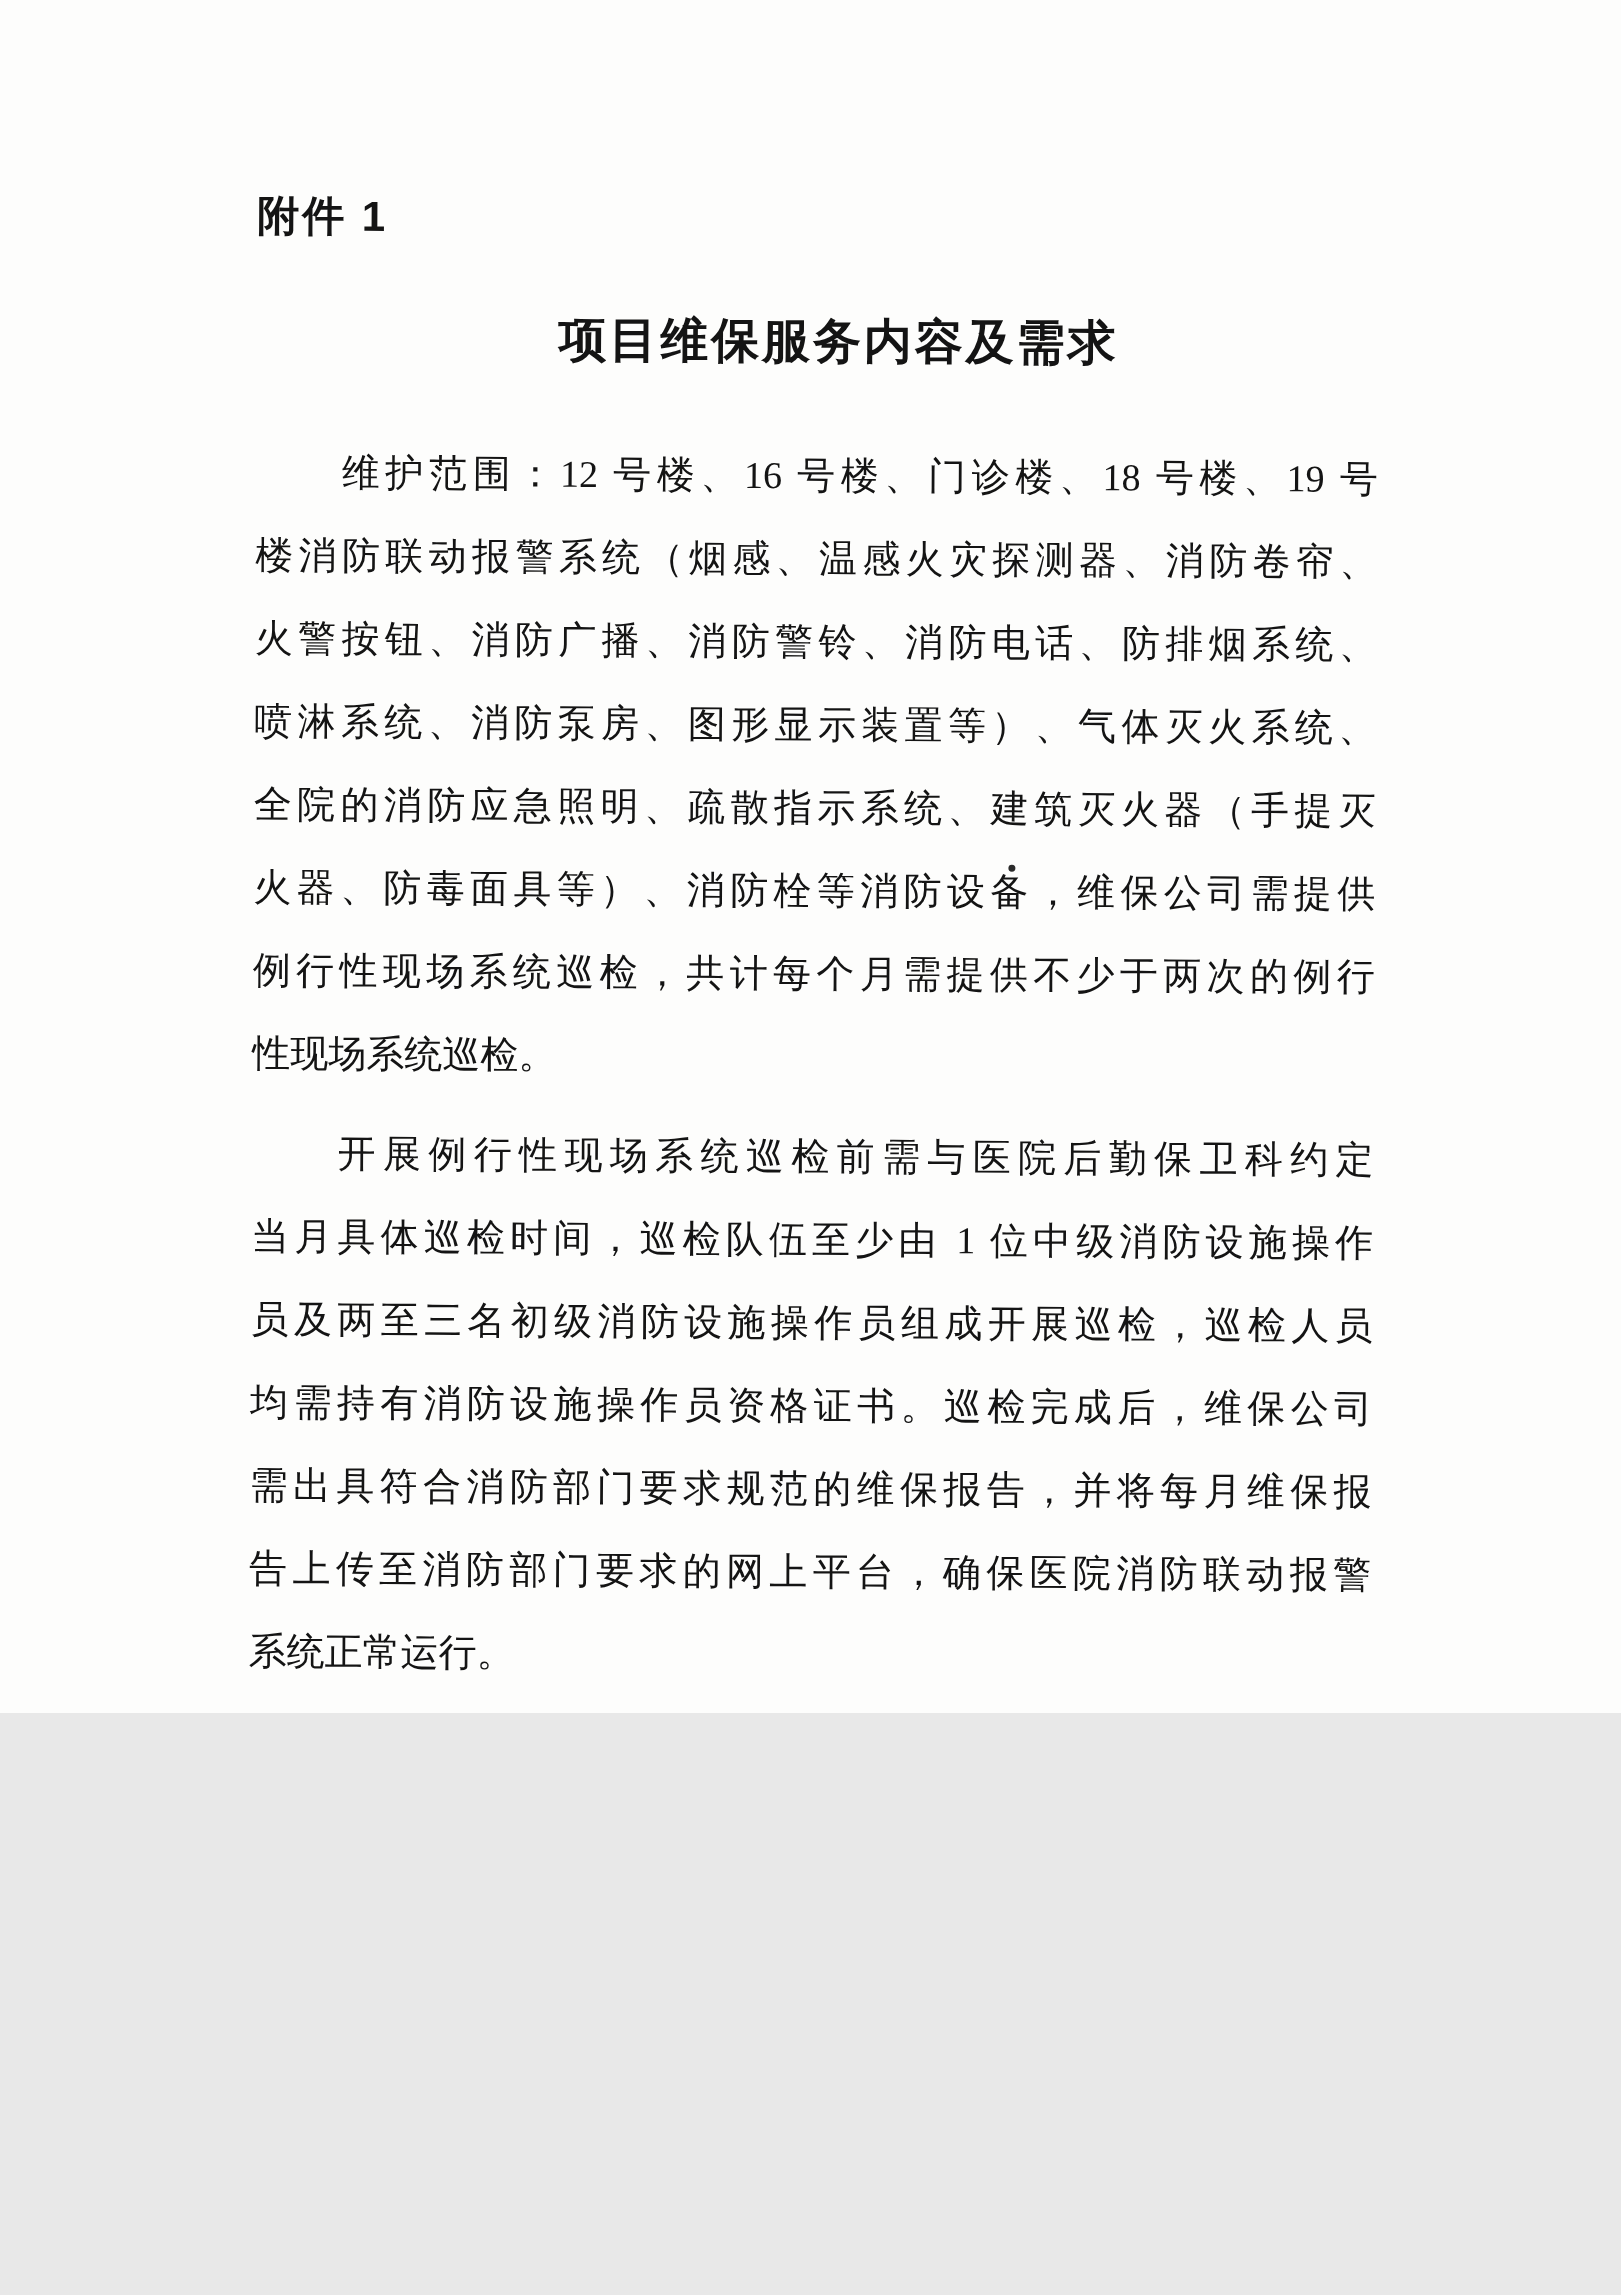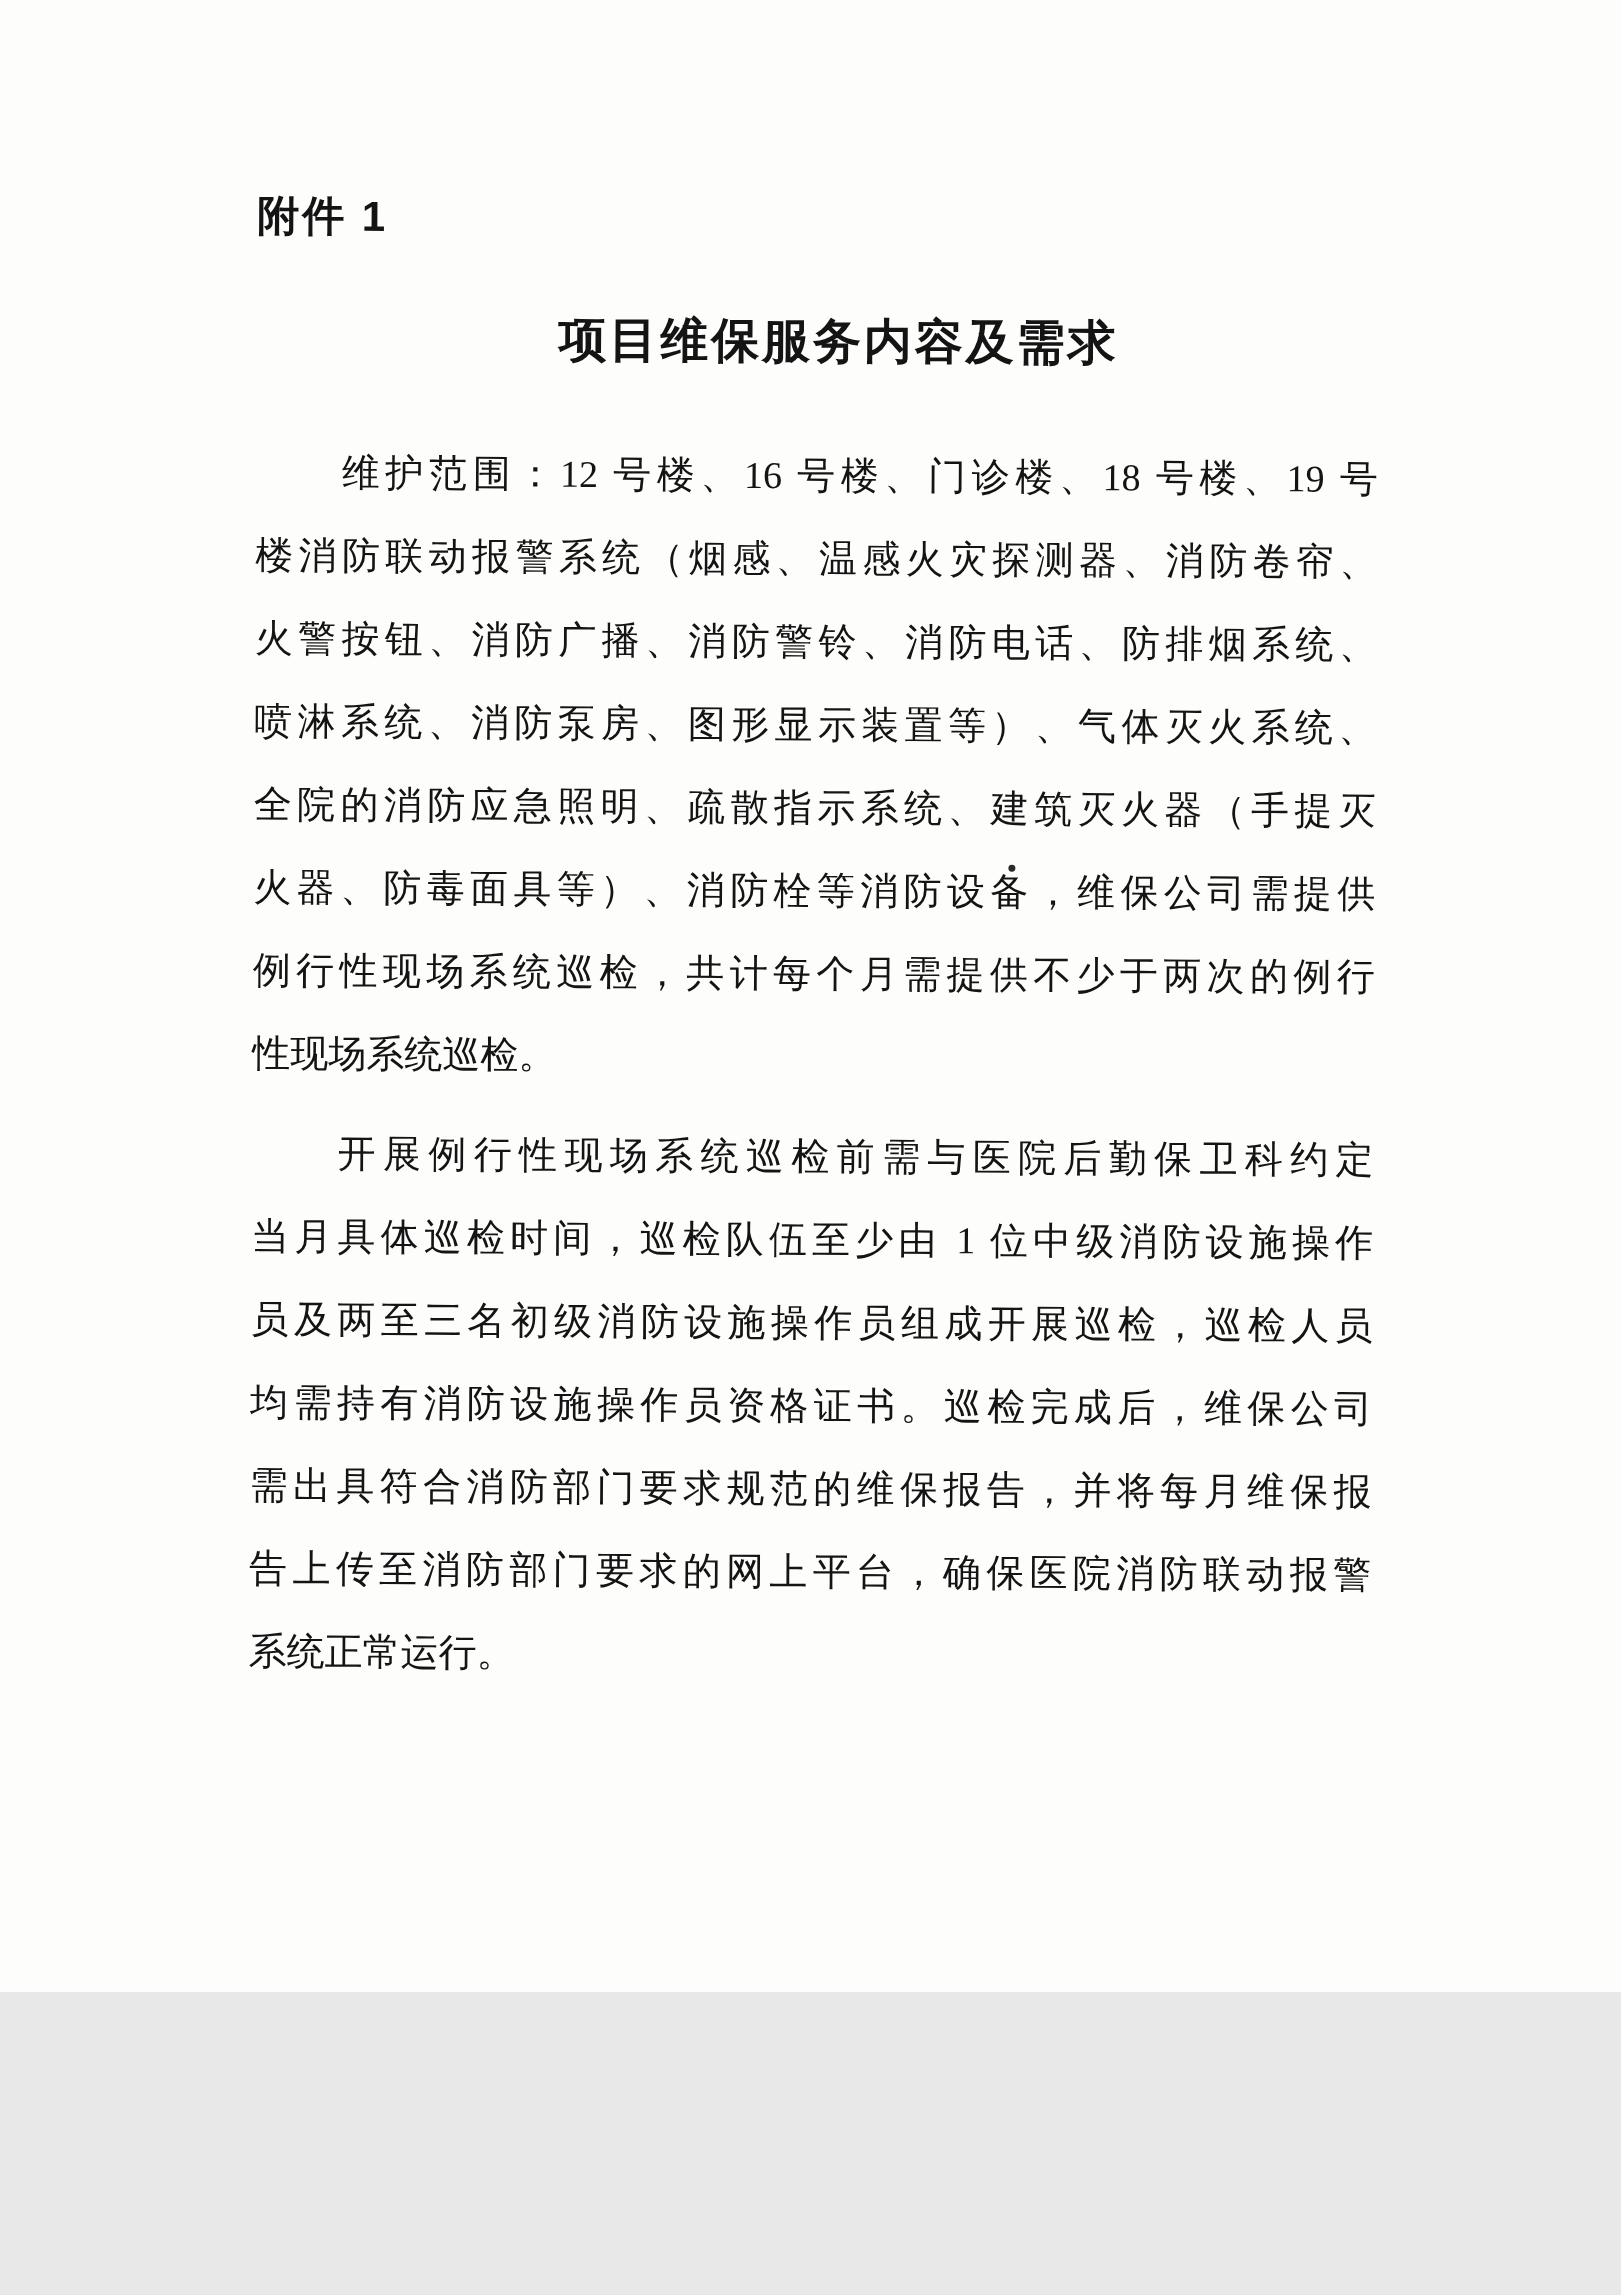--- a/index.html
+++ b/index.html
@@ -4,21 +4,21 @@
 <title>Scanned Document Page</title>
 <style>
   html, body {
     margin: 0;
     padding: 0;
     background: #e8e8e8;
   }
   .page {
     position: relative;
     width: 1621px;
-    height: 1992px;
+    height: 1713px;
     margin: 0 auto;
     background: #fdfdfc;
     overflow: hidden;
     color: #141414;
     font-family: "Liberation Serif", "DejaVu Serif", serif;
   }
   
   .scan-content {
     position: absolute;
     left: 0; top: 0;

